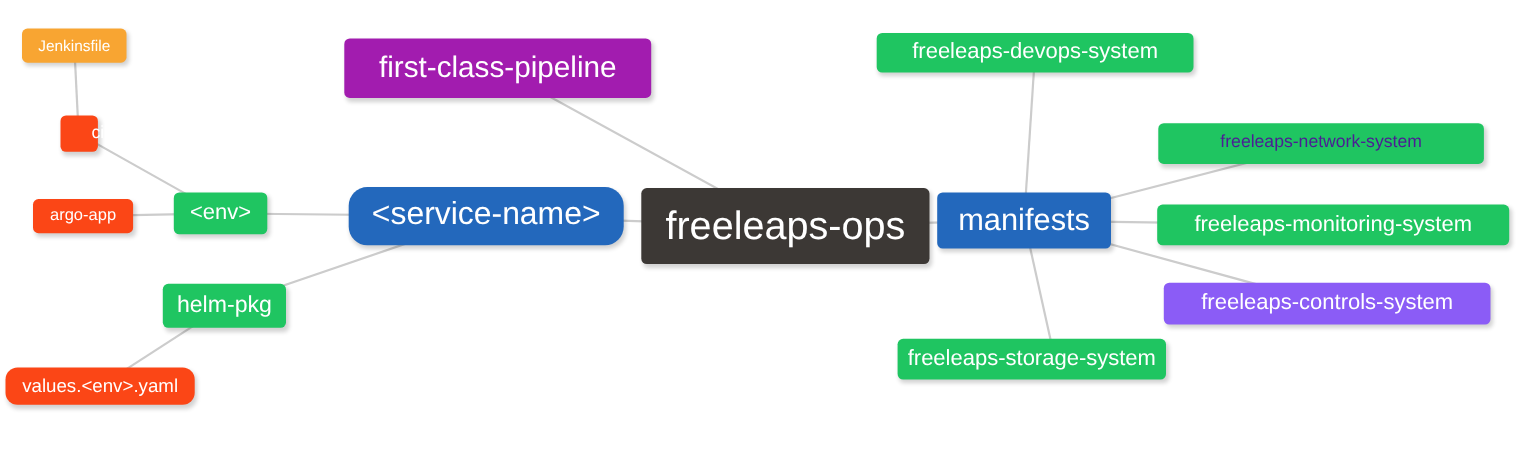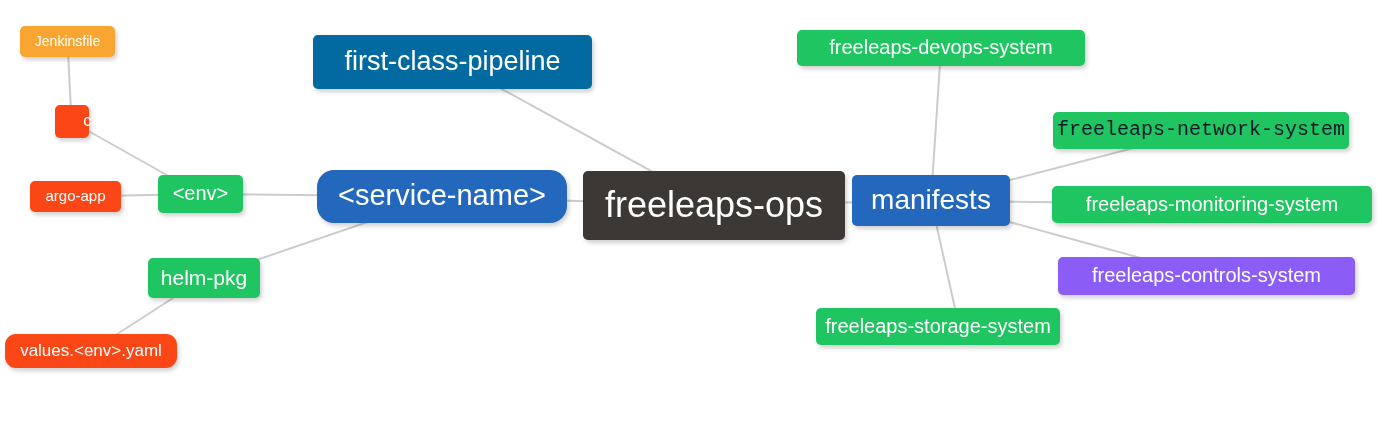--- a/index.html
+++ b/index.html
@@ -57,21 +57,21 @@
       <line x1="931" y1="200.5" x2="941" y2="48" stroke="#CCCCCC" stroke-width="2"></line>
       <line x1="931" y1="200.5" x2="1201" y2="130.5" stroke="#CCCCCC" stroke-width="2"></line>
       <line x1="931" y1="200.5" x2="1212" y2="204.5" stroke="#CCCCCC" stroke-width="2"></line>
       <line x1="931" y1="200.5" x2="1206.5" y2="276" stroke="#CCCCCC" stroke-width="2"></line>
       <line x1="931" y1="200.5" x2="959" y2="326.5" stroke="#CCCCCC" stroke-width="2"></line>
     </svg>
   <div class="nodes-layer">
       <div class="mm-node" style="left: 583px; top: 171px; width: 262px; height: 69px; background: rgb(60, 56, 53);">
         <span class="mm-label" style="font-size: 36px; color: rgb(255, 255, 255);">freeleaps-ops</span>
       </div>
-      <div class="mm-node" style="left: 313px; top: 35px; width: 279px; height: 54px; background: #0369a1;">
+      <div class="mm-node" style="left: 313px; top: 35px; width: 279px; height: 54px; background: #a21caf;">
         <span class="mm-label" style="font-size: 27px; color: rgb(255, 255, 255);">first-class-pipeline</span>
       </div>
       <div class="mm-node" style="left: 317px; top: 170px; width: 250px; height: 53px; background: rgb(35, 104, 188); border-radius: 17px;">
         <span class="mm-label" style="font-size: 29px; color: rgb(255, 255, 255);">&lt;service-name&gt;</span>
       </div>
       <div class="mm-node" style="left: 852px; top: 175px; width: 158px; height: 51px; background: rgb(35, 104, 188);">
         <span class="mm-label" style="font-size: 28px; color: rgb(255, 255, 255);">manifests</span>
       </div>
       <div class="mm-node" style="left: 158px; top: 175px; width: 85px; height: 38px; background: rgb(31, 197, 97);">
         <span class="mm-label" style="font-size: 20px; color: rgb(255, 255, 255);">&lt;env&gt;</span>
@@ -88,21 +88,21 @@
       <div class="mm-node" style="left: 5px; top: 334px; width: 172px; height: 34px; background: rgb(251, 70, 22); border-radius: 11px;">
         <span class="mm-label" style="font-size: 17px; color: rgb(255, 255, 255);">values.&lt;env&gt;.yaml</span>
       </div>
       <div class="mm-node" style="left: 20px; top: 26px; width: 95px; height: 31px; background: rgb(248, 165, 50);">
         <span class="mm-label" style="font-size: 14px; color: rgb(255, 255, 255);">Jenkinsfile</span>
       </div>
       <div class="mm-node" style="left: 797px; top: 30px; width: 288px; height: 36px; background: rgb(31, 197, 97);">
         <span class="mm-label" style="font-size: 20px; color: rgb(255, 255, 255);">freeleaps-devops-system</span>
       </div>
       <div class="mm-node" style="left: 1053px; top: 112px; width: 296px; height: 37px; background: rgb(31, 197, 97);">
-        <span class="mm-label" style="font-size: 20px; color: #0f172a; font-family: Liberation Mono, monospace;">freeleaps-network-system</span>
+        <span class="mm-label" style="font-size: 16px; color: #4c1d95;">freeleaps-network-system</span>
       </div>
       <div class="mm-node" style="left: 1052px; top: 186px; width: 320px; height: 37px; background: rgb(31, 197, 97);">
         <span class="mm-label" style="font-size: 20px; color: rgb(255, 255, 255);">freeleaps-monitoring-system</span>
       </div>
       <div class="mm-node" style="left: 1058px; top: 257px; width: 297px; height: 38px; background: #8b5cf6;">
         <span class="mm-label" style="font-size: 20px; color: rgb(255, 255, 255);">freeleaps-controls-system</span>
       </div>
       <div class="mm-node" style="left: 816px; top: 308px; width: 244px; height: 37px; background: rgb(31, 197, 97);">
         <span class="mm-label" style="font-size: 20px; color: rgb(255, 255, 255);">freeleaps-storage-system</span>
       </div>

